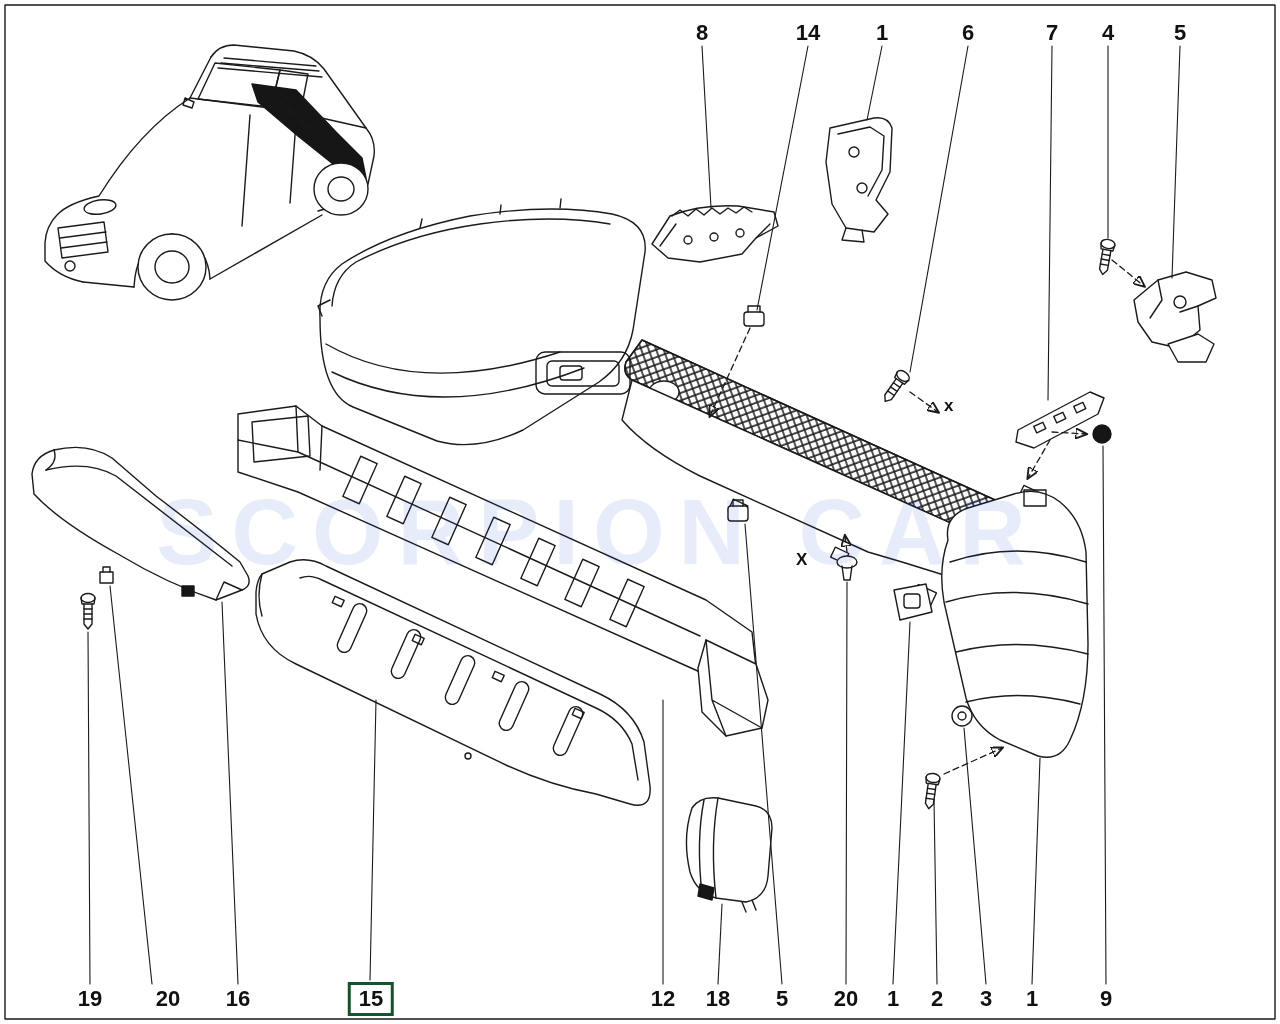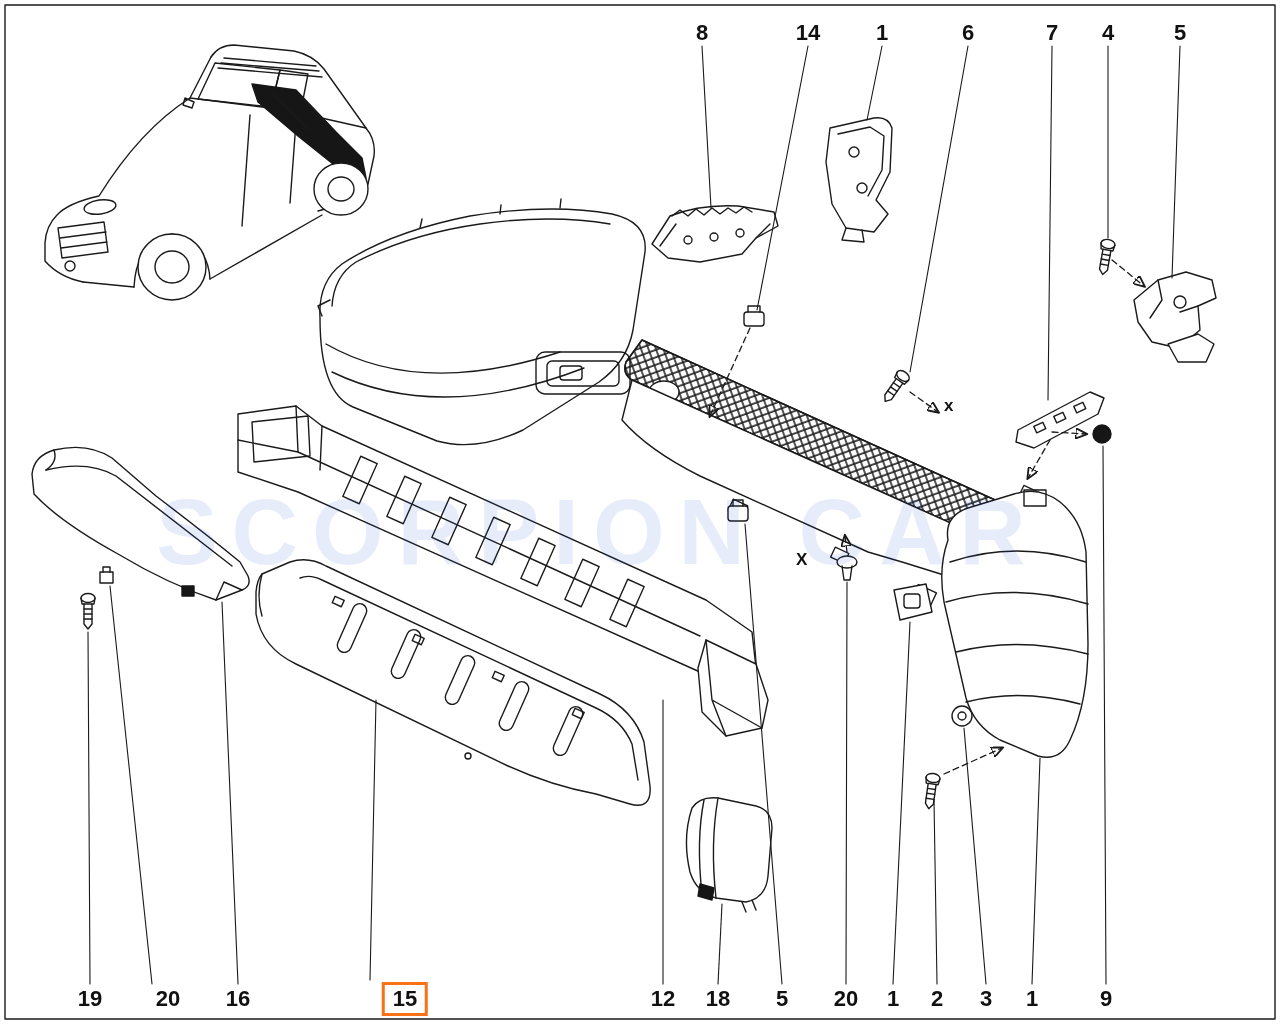--- a/index.html
+++ b/index.html
@@ -13,21 +13,21 @@
   }
   svg .solid{fill:#ffffff;}
   svg .dark{fill:#161616;stroke:#161616;}
   svg .hatched{fill:url(#hatch);}
   svg .leader{stroke-width:1.1;}
   svg .dashed{stroke-dasharray:6 4;stroke-width:1.3;}
   .callout{
     position:absolute;transform:translateX(-50%);
     font-weight:bold;font-size:22px;color:#111;line-height:1;white-space:nowrap;
   }
-  .callout.highlight{border:3px solid #f97316;padding:3px 8px;margin-left:34px;}
+  .callout.highlight{border:3px solid #14532d;padding:3px 8px;}
   .xmark{position:absolute;font-size:17px;font-weight:bold;color:#111;}
   .watermark{
     position:absolute;left:0;top:480px;width:1196px;text-align:center;
     font-size:92px;font-weight:bold;letter-spacing:14px;color:#1d4ed8;opacity:.10;
     pointer-events:none;
   }
 </style>
 </head>
 <body>
 

